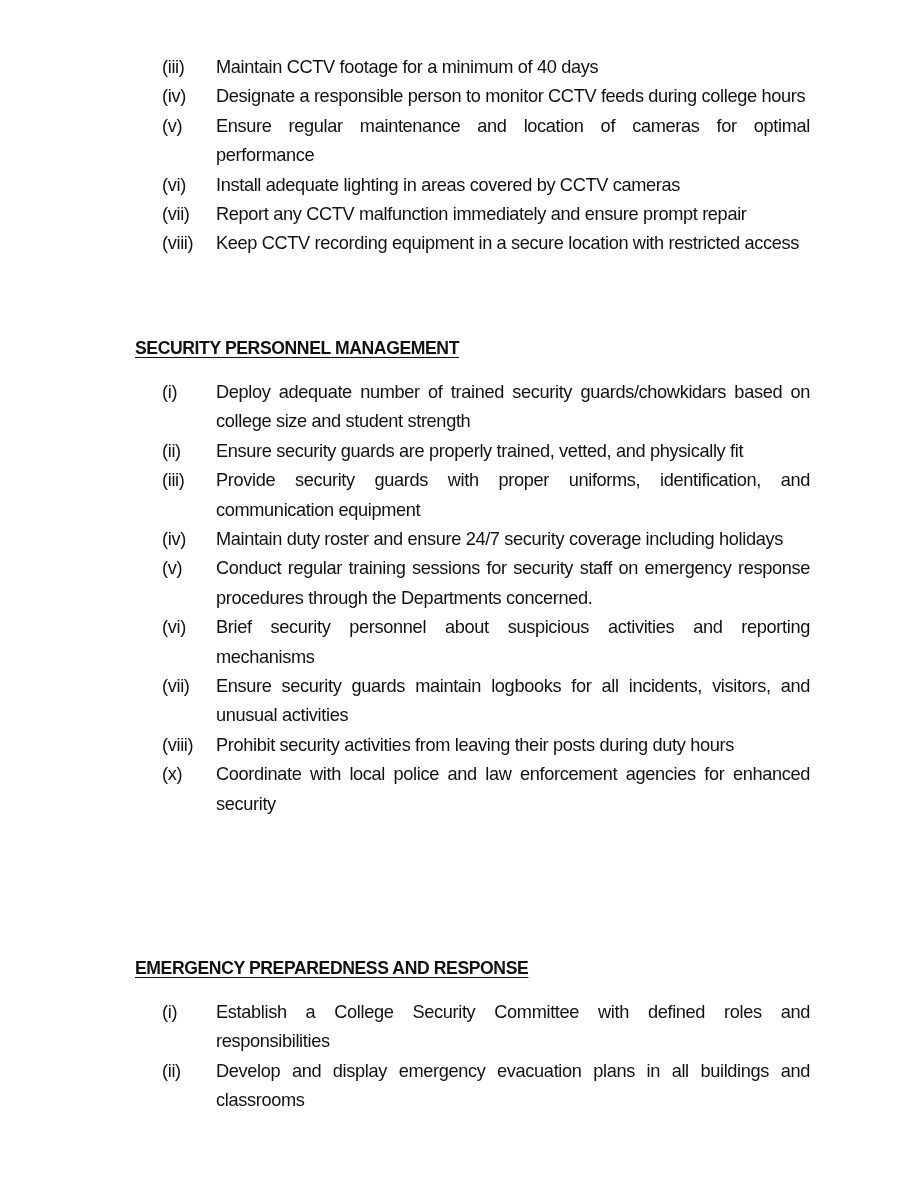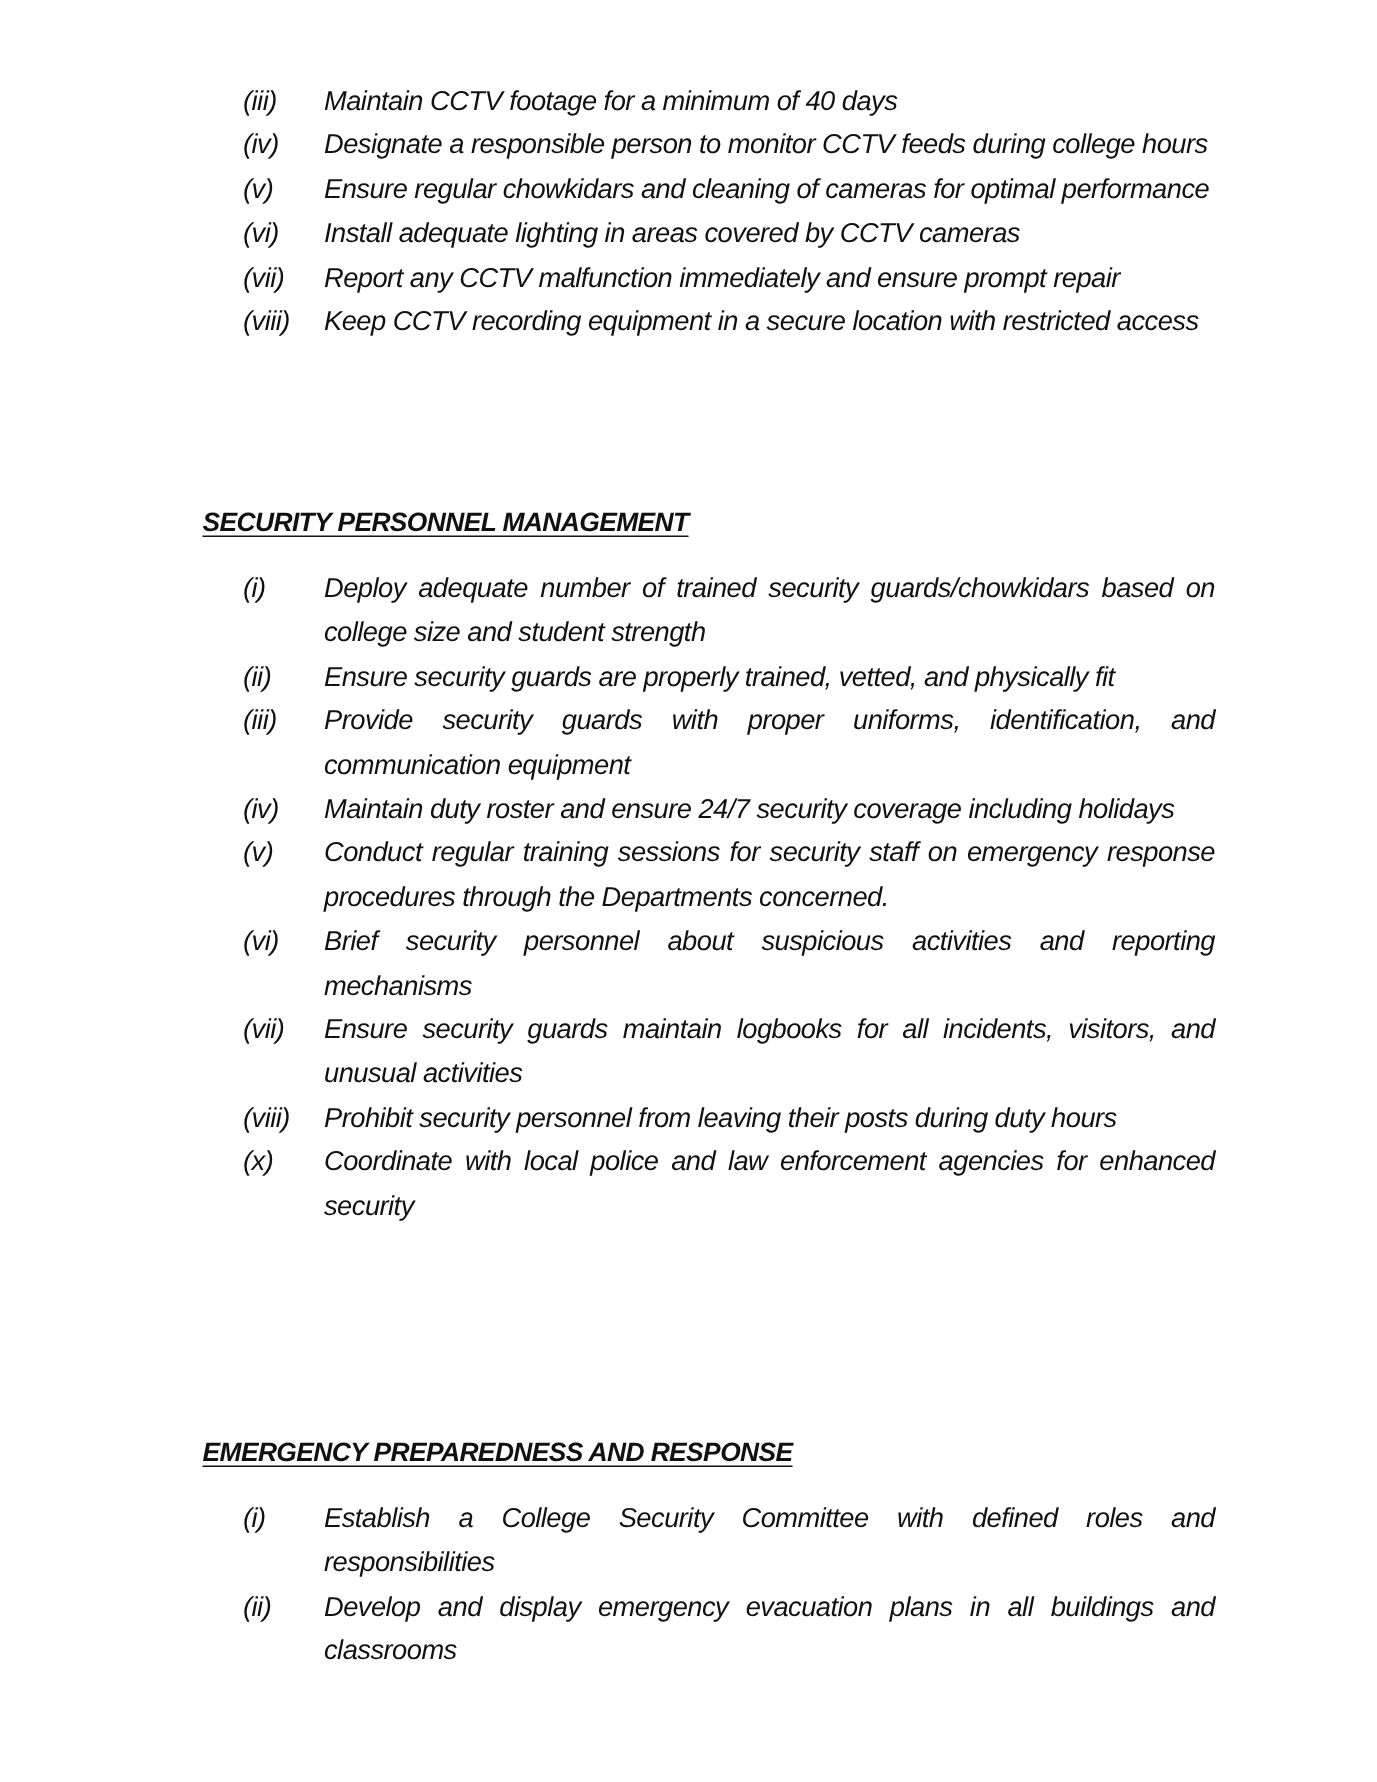--- a/index.html
+++ b/index.html
@@ -1,21 +1,21 @@
 <!DOCTYPE html>
 <html><head>
   <meta charset="utf-8">
   <style>
     html, body { margin: 0; padding: 0; background: #ffffff; }
     body {
       width: 918px; height: 1188px; position: relative; overflow: hidden;
       font-family: "Liberation Sans", "DejaVu Sans", sans-serif;
       color: #111111;
     }
-    .page { position: absolute; left: 0; top: 0; width: 886px; height: 1188px; font-style: italic; }
+    .page { position: absolute; left: 0; top: 0; width: 886px; height: 1188px; }
     .list { position: absolute; left: 162px; width: 648px; margin: 0; padding: 0; list-style: none; }
     .item { display: flex; font-size: 18.2px; line-height: 29.4px; letter-spacing: -0.35px; }
     .num { width: 54px; flex: 0 0 54px; }
     .txt { flex: 1; text-align: justify; }
     .heading {
       position: absolute; left: 135px; font-size: 17.6px; font-weight: bold;
       text-decoration: underline; text-underline-offset: 3px; letter-spacing: -0.4px;
       line-height: 22px;
     }
   </style>
@@ -28,21 +28,21 @@
     <li class="item">
         <span class="num">(iii)</span>
         <span class="txt">Maintain CCTV footage for a minimum of 40 days</span>
       </li>
     <li class="item">
         <span class="num">(iv)</span>
         <span class="txt">Designate a responsible person to monitor CCTV feeds during college hours</span>
       </li>
     <li class="item">
         <span class="num">(v)</span>
-        <span class="txt">Ensure regular chowkidars and cleaning of cameras for optimal performance</span>
+        <span class="txt">Ensure regular maintenance and location of cameras for optimal performance</span>
       </li>
     <li class="item">
         <span class="num">(vi)</span>
         <span class="txt">Install adequate lighting in areas covered by CCTV cameras</span>
       </li>
     <li class="item">
         <span class="num">(vii)</span>
         <span class="txt">Report any CCTV malfunction immediately and ensure prompt repair</span>
       </li>
     <li class="item">
@@ -77,21 +77,21 @@
     <li class="item">
         <span class="num">(vi)</span>
         <span class="txt">Brief security personnel about suspicious activities and reporting mechanisms</span>
       </li>
     <li class="item">
         <span class="num">(vii)</span>
         <span class="txt">Ensure security guards maintain logbooks for all incidents, visitors, and unusual activities</span>
       </li>
     <li class="item">
         <span class="num">(viii)</span>
-        <span class="txt">Prohibit security personnel from leaving their posts during duty hours</span>
+        <span class="txt">Prohibit security activities from leaving their posts during duty hours</span>
       </li>
     <li class="item">
         <span class="num">(x)</span>
         <span class="txt">Coordinate with local police and law enforcement agencies for enhanced security</span>
       </li>
   </ul>
 
   <div class="heading" style="top:957px;text-align:center;">EMERGENCY PREPAREDNESS AND RESPONSE</div>
 
   <ul class="list" style="top:998px;">

